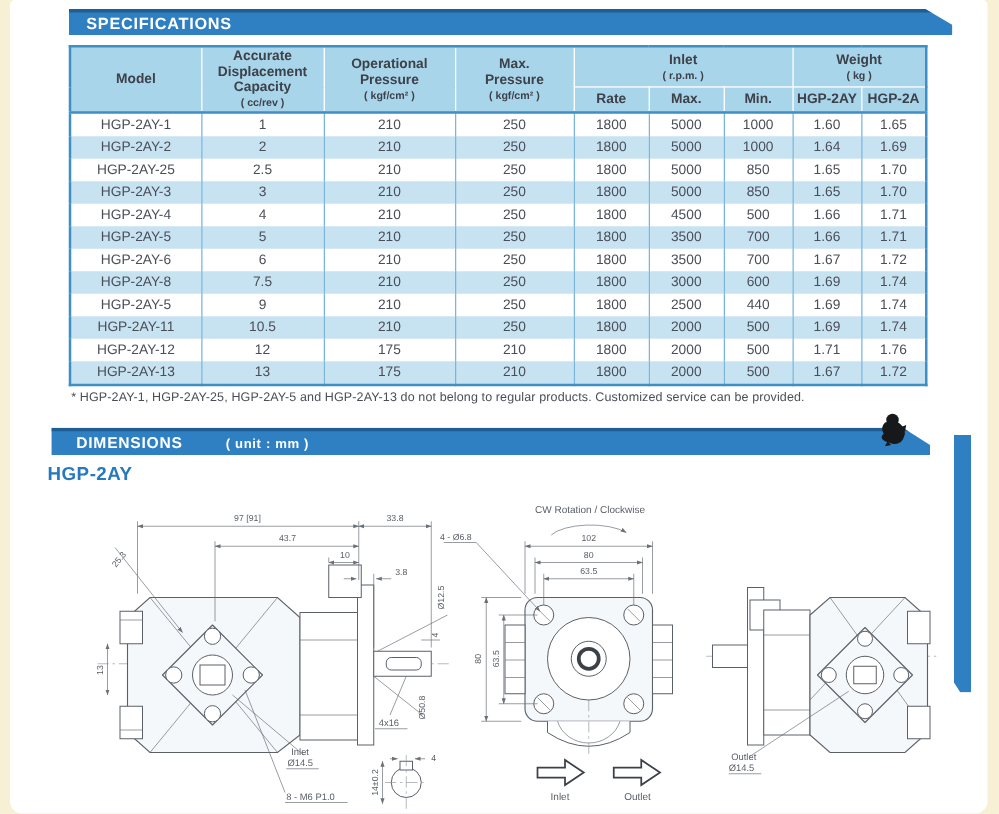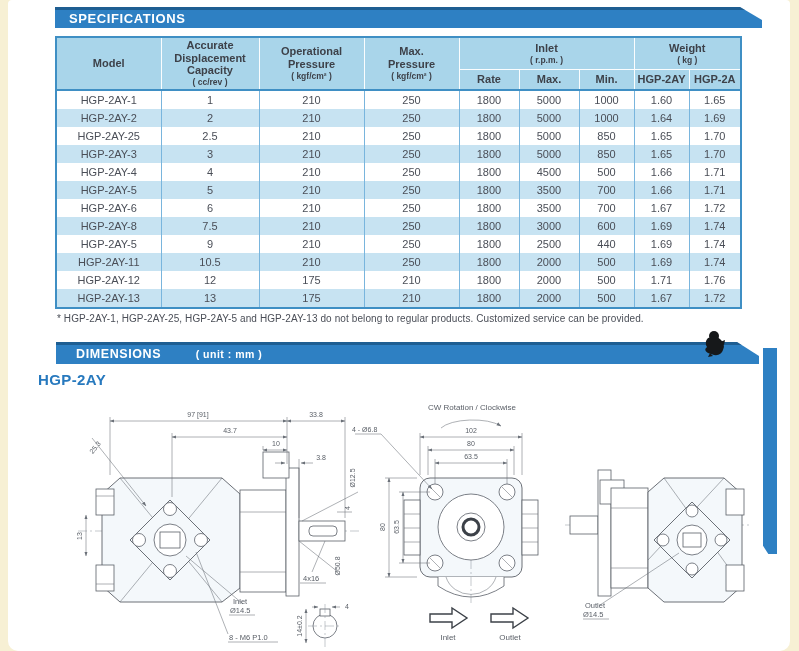--- a/index.html
+++ b/index.html
@@ -3,21 +3,21 @@
 <meta charset="utf-8">
 <style>
   html,body{margin:0;padding:0;}
   body{background:#f7f0d4;font-family:"Liberation Sans",sans-serif;}
   .page{position:relative;width:799px;height:651px;background:#f7f0d4;overflow:hidden;}
   .sheet{position:absolute;left:8px;top:0;width:782px;height:651px;background:#ffffff;border-radius:4px 4px 10px 10px;}
 
   .banner{position:absolute;background:#2e80c3;color:#fff;box-shadow:inset 0 3px 0 rgba(18,66,105,.55);}
   .banner.spec{left:55px;top:7px;width:707px;height:21px;clip-path:polygon(0 0,685px 0,100% 13px,100% 100%,0 100%);}
   .banner.spec .t{display:inline-block;line-height:23px;padding-left:14px;font-weight:bold;font-size:13px;letter-spacing:.6px;}
-  .banner.dim{left:56px;top:342px;width:703px;height:22px;clip-path:polygon(0 0,681px 0,100% 14px,100% 100%,0 100%);}
+  .banner.dim{left:41px;top:342px;width:703px;height:22px;clip-path:polygon(0 0,681px 0,100% 14px,100% 100%,0 100%);}
   .banner.dim .t{display:inline-block;line-height:24px;padding-left:20px;font-weight:bold;font-size:12.5px;letter-spacing:.6px;}
   .banner.dim .u{display:inline-block;margin-left:30px;font-size:10.5px;font-weight:bold;letter-spacing:.5px;}
   .side-bar{position:absolute;left:763px;top:348px;width:14px;height:206px;background:#2e80c3;clip-path:polygon(0 0,100% 0,100% 100%,38% 100%,0 96%);}
   .mascot{position:absolute;left:698px;top:328px;width:36px;height:30px;}
 
   .hgp-title{position:absolute;left:38px;top:371px;color:#2779be;font-weight:bold;font-size:15px;letter-spacing:.4px;}
 
   table.spec{position:absolute;left:55px;top:36px;width:685px;border-collapse:collapse;table-layout:fixed;border:2px solid #3f8fc4;}
   table.spec thead th{background:#a9d5ea;color:#3d4149;border:1.5px solid #fbfdfe;font-size:11px;font-weight:bold;padding:1px 0;line-height:1.15;}
   table.spec thead{border-bottom:2px solid #3f8fc4;}

